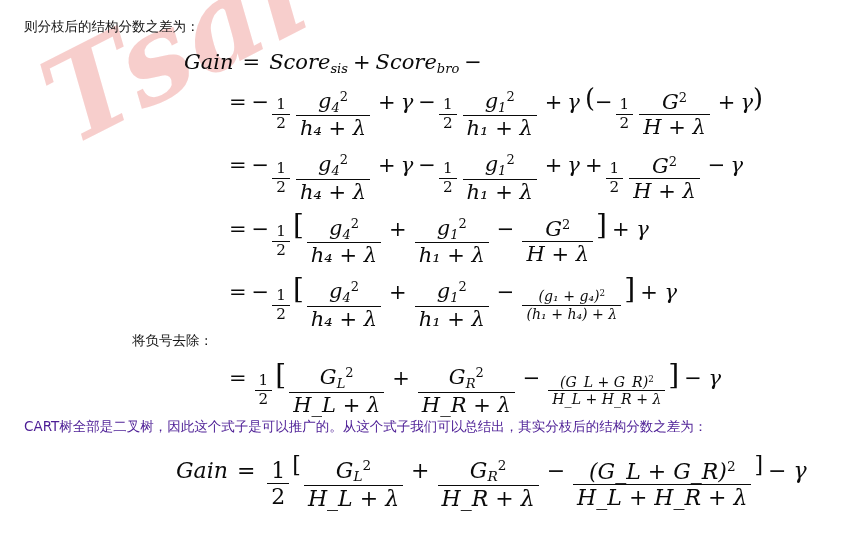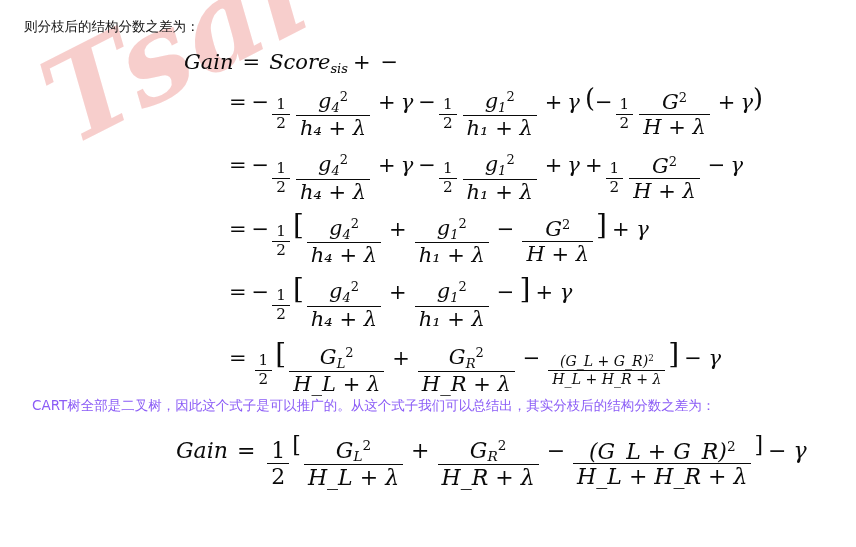--- a/index.html
+++ b/index.html
@@ -53,22 +53,22 @@
   .cn-text {
     font-family: "DejaVu Sans", "Liberation Sans", sans-serif;
     font-size: 13.5px;
     color: #141414;
     line-height: 1.5;
   }
 
   .line-1 { margin: 4px 0 0 8px; }
   .line-neg { margin: 0 0 0 116px; }
   .line-cart {
-    margin: 0 0 0 16px;
-    color: #8b5cf6;
+    margin: 0 0 0 8px;
+    color: #4c1d95;
   }
 
   
   .math {
     font-family: "DejaVu Serif", serif;
     font-style: italic;
     font-size: 21px;
     color: #0a0a0a;
     white-space: nowrap;
   }
@@ -161,20 +161,23 @@
     <span class="math">Gain</span>
     <span class="spacer-md"></span>
     <span class="math op">=</span>
     <span class="spacer-md"></span>
     <span class="math">
       <span>Score</span><span class="sub">sis</span>
     </span>
     <span class="spacer-sm"></span>
     <span class="math op">+</span>
     <span class="spacer-sm"></span>
+    <span class="math">
+      <span>Score</span><span class="sub">bro</span>
+    </span>
     <span class="spacer-sm"></span>
     <span class="math op">−</span>
     <span class="spacer-sm"></span>
   </div>
 
   <div class="eqline eq-a">
     <span class="math op">=</span>
     <span class="spacer-sm"></span>
     <span class="math op">−</span>
     <span class="math frac half">
@@ -315,25 +318,30 @@
     <span class="spacer-sm"></span>
     <span class="math op">+</span>
     <span class="spacer-sm"></span>
     <span class="math frac">
       <span class="top"><span>g</span><span class="sub">1</span><span class="sup">2</span></span>
       <span class="bot">h₁ + λ</span>
     </span>
     <span class="spacer-sm"></span>
     <span class="math op">−</span>
     <span class="spacer-sm"></span>
+    <span class="math frac small">
+      <span class="top"><span>(g₁ + g₄)</span><span class="sup">2</span></span>
+      <span class="bot">(h₁ + h₄) + λ</span>
+    </span>
     <span class="math bigbracket">]</span>
     <span class="spacer-sm"></span>
     <span class="math">+ γ</span>
   </div>
 
+  <div class="cn-text line-neg">将负号去除：</div>
 
   <div class="eqline eq-e">
     <span class="math op">=</span>
     <span class="spacer-sm"></span>
     <span class="math frac half">
       <span class="top num">1</span>
       <span class="bot num">2</span>
     </span>
     <span class="math bigbracket">[</span>
     <span class="math frac">

